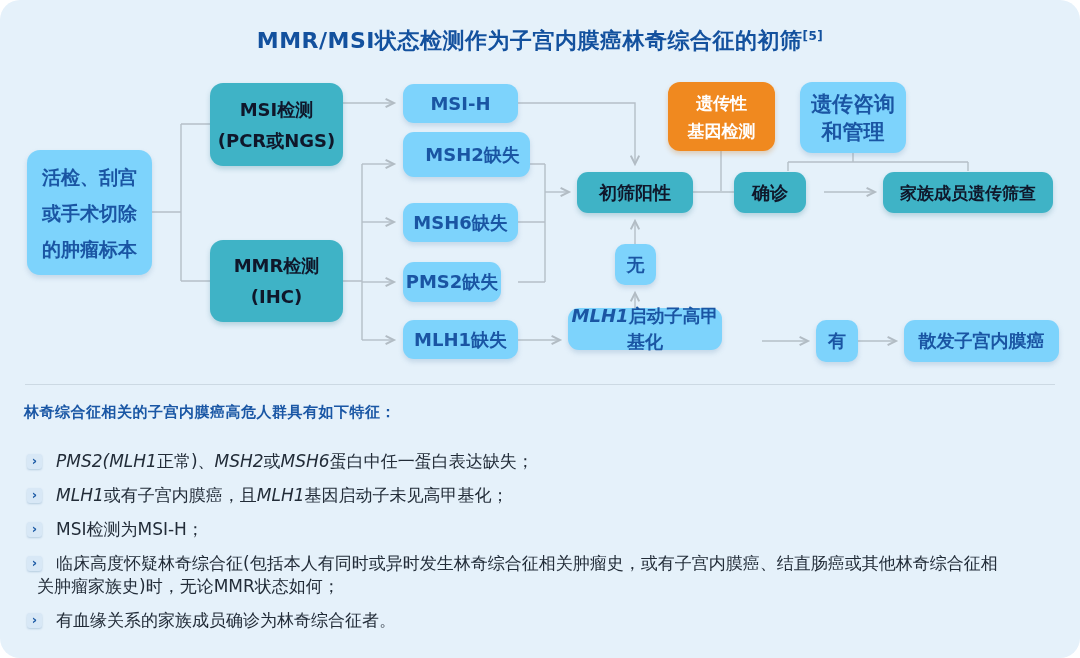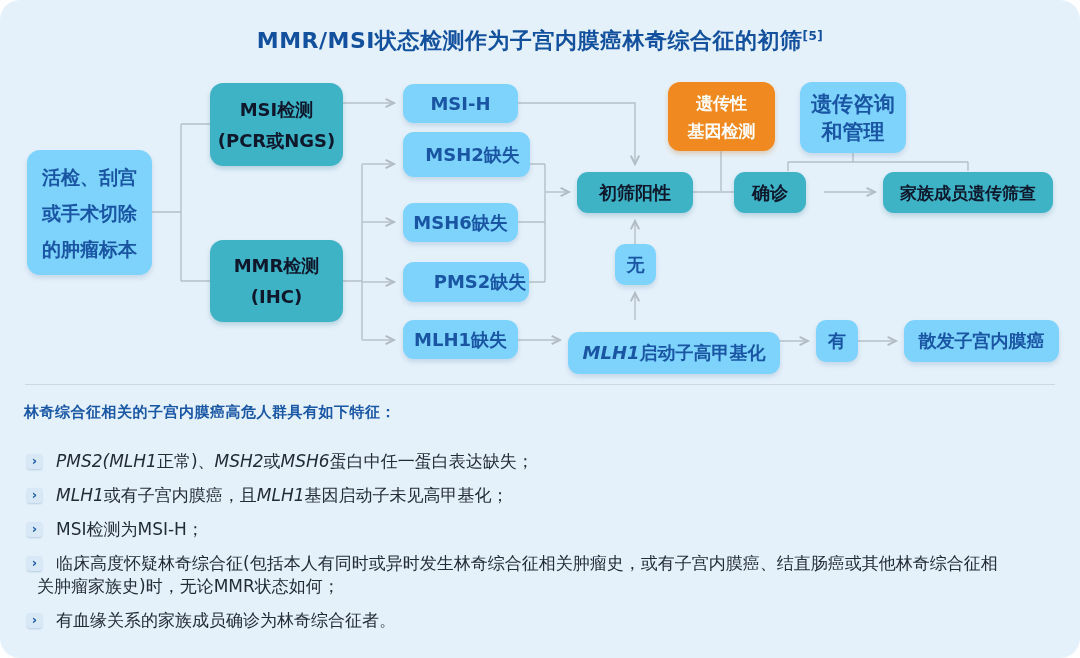--- a/index.html
+++ b/index.html
@@ -21,29 +21,29 @@
   }
   .light{background:#7dd3fc;color:#1a55a3;box-shadow:0 3px 5px rgba(110,150,185,.28);}
   .teal{background:#3fb3c6;color:#0f172a;box-shadow:0 3px 5px rgba(70,140,160,.30);}
   .orange{background:#f0891f;color:#ffffff;box-shadow:0 3px 5px rgba(205,130,50,.32);}
   #n-specimen{left:27px;top:150px;width:125px;height:125px;font-size:19px;line-height:36px;border-radius:13px;}
   #n-msi-test{left:210px;top:83px;width:133px;height:83px;line-height:31px;border-radius:13px;}
   #n-mmr-test{left:210px;top:240px;width:133px;height:82px;line-height:31px;border-radius:13px;}
   #n-msi-h{left:403px;top:84px;width:115px;height:39px;}
   #n-msh2{left:403px;top:132px;width:115px;height:45px;padding-left:12px;}
   #n-msh6{left:403px;top:203px;width:115px;height:39px;}
-  #n-pms2{left:403px;top:262px;width:98px;height:40px;padding-left:28px;}
+  #n-pms2{left:403px;top:262px;width:98px;height:40px;}
   #n-mlh1{left:403px;top:320px;width:115px;height:39px;}
   #n-positive{left:577px;top:172px;width:116px;height:41px;}
   #n-none{left:615px;top:244px;width:41px;height:41px;border-radius:10px;}
   #n-genetic{left:668px;top:82px;width:107px;height:69px;font-size:17px;line-height:28px;border-radius:12px;}
   #n-counsel{left:800px;top:82px;width:106px;height:71px;font-size:21px;line-height:28px;border-radius:12px;}
   #n-confirm{left:734px;top:172px;width:72px;height:41px;}
   #n-family{left:883px;top:172px;width:170px;height:41px;font-size:17px;}
-  #n-methyl{left:568px;top:332px;width:212px;height:42px;}
+  #n-methyl{left:568px;top:308px;width:154px;height:42px;}
   #n-yes{left:816px;top:320px;width:42px;height:42px;border-radius:10px;}
   #n-sporadic{left:904px;top:320px;width:155px;height:42px;}
   .it{font-style:italic;}
   .divider{position:absolute;left:25px;right:25px;top:384px;height:1px;background:#ccd9e3;}
   .criteria{position:absolute;left:24px;top:398px;right:22px;z-index:1;}
   .criteria-heading{
     color:#1a57a5;font-size:15px;font-weight:bold;letter-spacing:.5px;
     margin-bottom:24px;line-height:28px;
   }
   .bullet-row{display:flex;align-items:flex-start;margin-bottom:11px;

